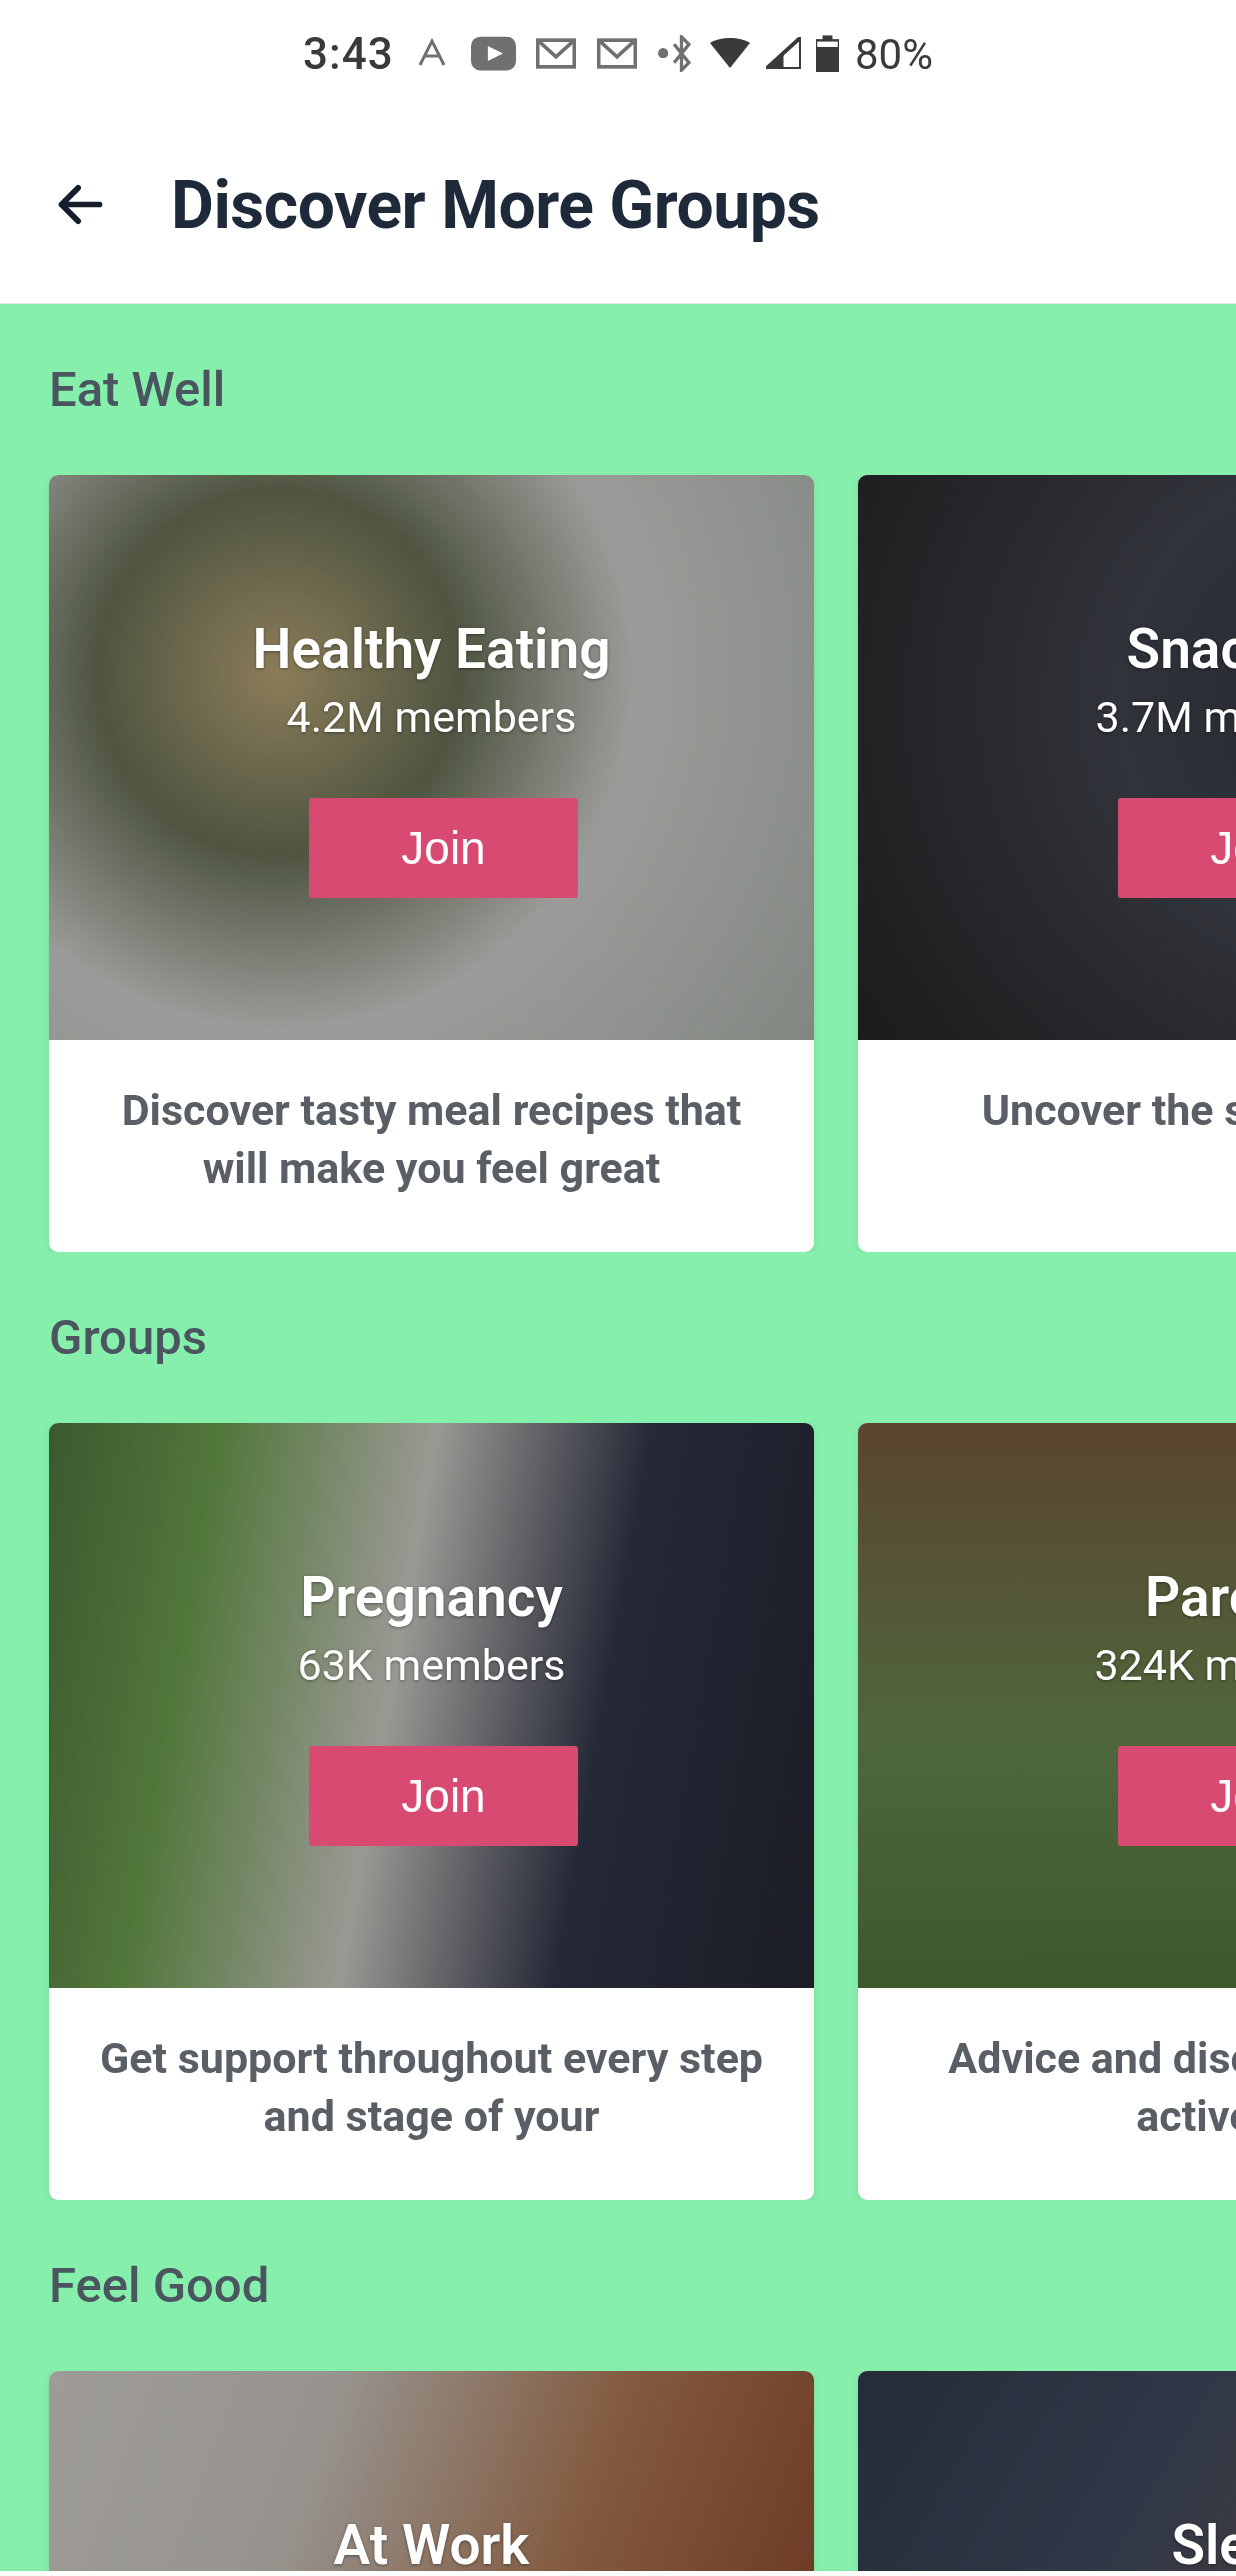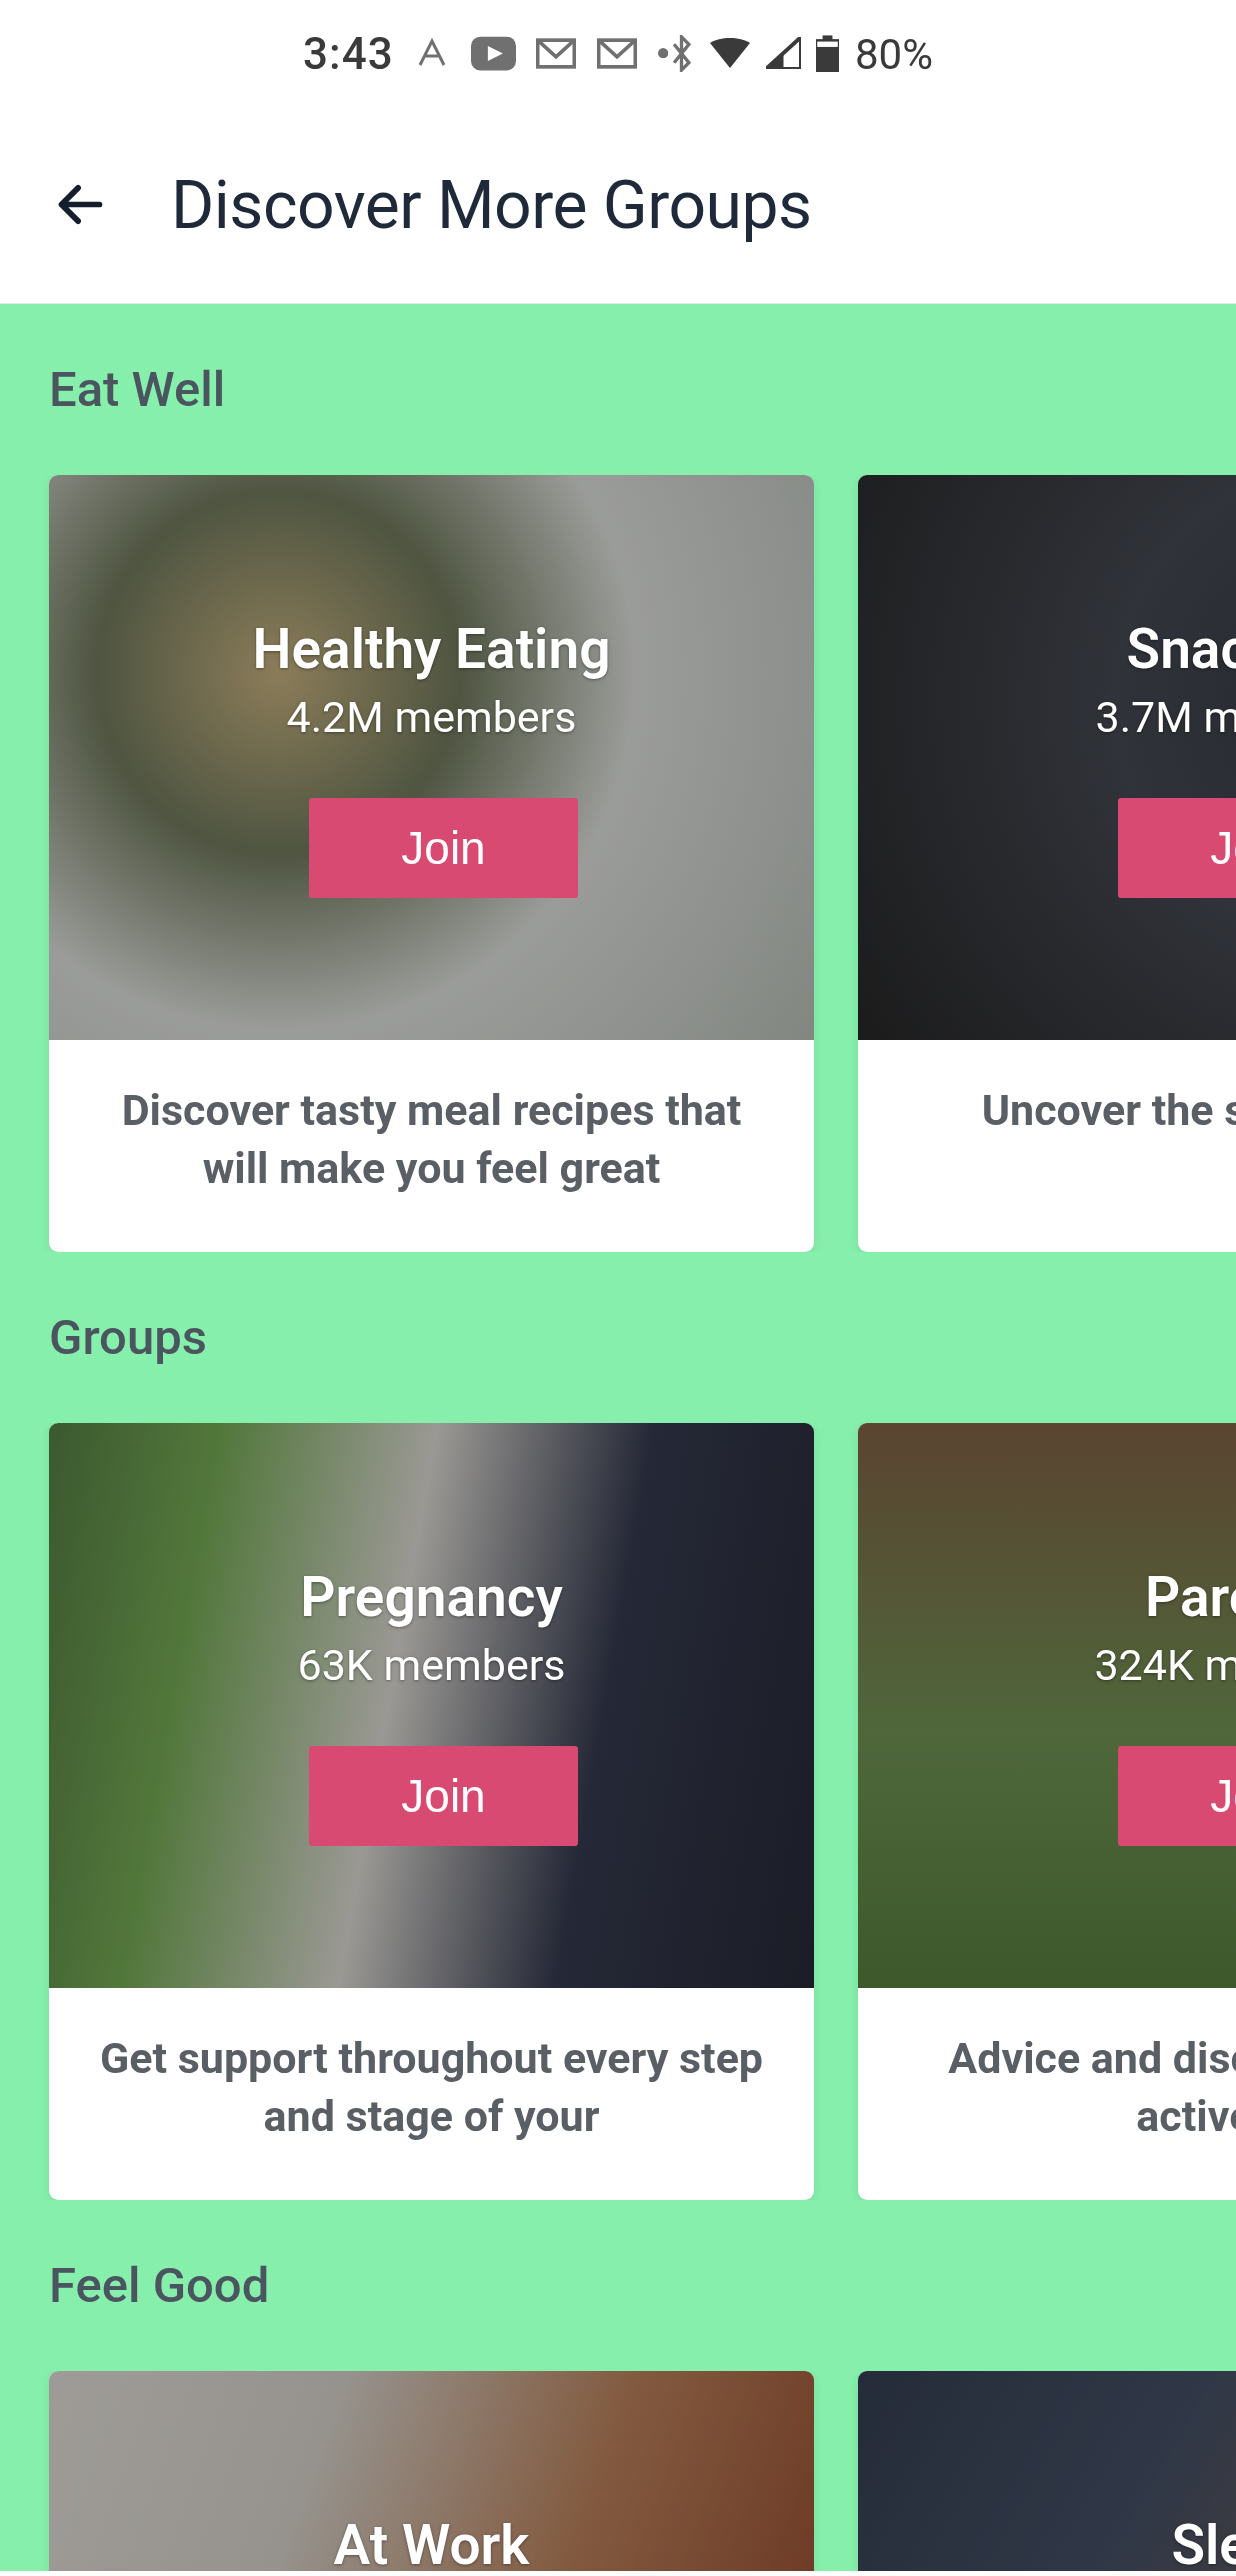--- a/index.html
+++ b/index.html
@@ -10,21 +10,21 @@
   .status-bar { height: 108px; display: flex; align-items: center; justify-content: center; padding: 0 52px; background: #ffffff; }
   .status-left { display: flex; align-items: center; gap: 20.6px; }
   .status-right { display: flex; align-items: center; gap: 15.5px; }
   .clock { font-size: 44px; font-weight: 500; color: #3a3a3a; letter-spacing: 1px; }
   .status-icon { color: #707070; }
   .battery-text { font-size: 42px; color: #3a3a3a; font-weight: 400; }
 
   
   .app-bar { height: 196px; display: flex; align-items: center; padding: 0 52px; gap: 62px; background: #ffffff; border-bottom: 1.5px solid #e8e8e8; }
   .back-arrow { color: #151e2c; }
-  .app-title { font-size: 66px; font-weight: 400; color: #1e2a3a; letter-spacing: -0.5px; }
+  .app-title { font-size: 66px; font-weight: 700; color: #1e2a3a; letter-spacing: -0.5px; }
 
   
   .content { flex: 1; background: #86efac; overflow: hidden; }
   .section { padding-top: 57px; }
   .section-title { font-size: 49px; font-weight: 500; color: #4a5560; padding: 0 49px 57px 49px; }
   .row { display: flex; gap: 44px; padding-left: 49px; overflow: hidden; }
 
   .card { width: 765px; flex: 0 0 765px; background: #ffffff; border-radius: 9.3px; box-shadow: 0 2.1px 9.3px rgba(0,0,0,0.08); display: flex; flex-direction: column; overflow: hidden; }
   .card-hero { height: 565px; position: relative; display: flex; flex-direction: column; align-items: center; justify-content: center; }
   .card-hero-overlay { position: absolute; inset: 0; background: rgba(30,30,30,0.35); }

